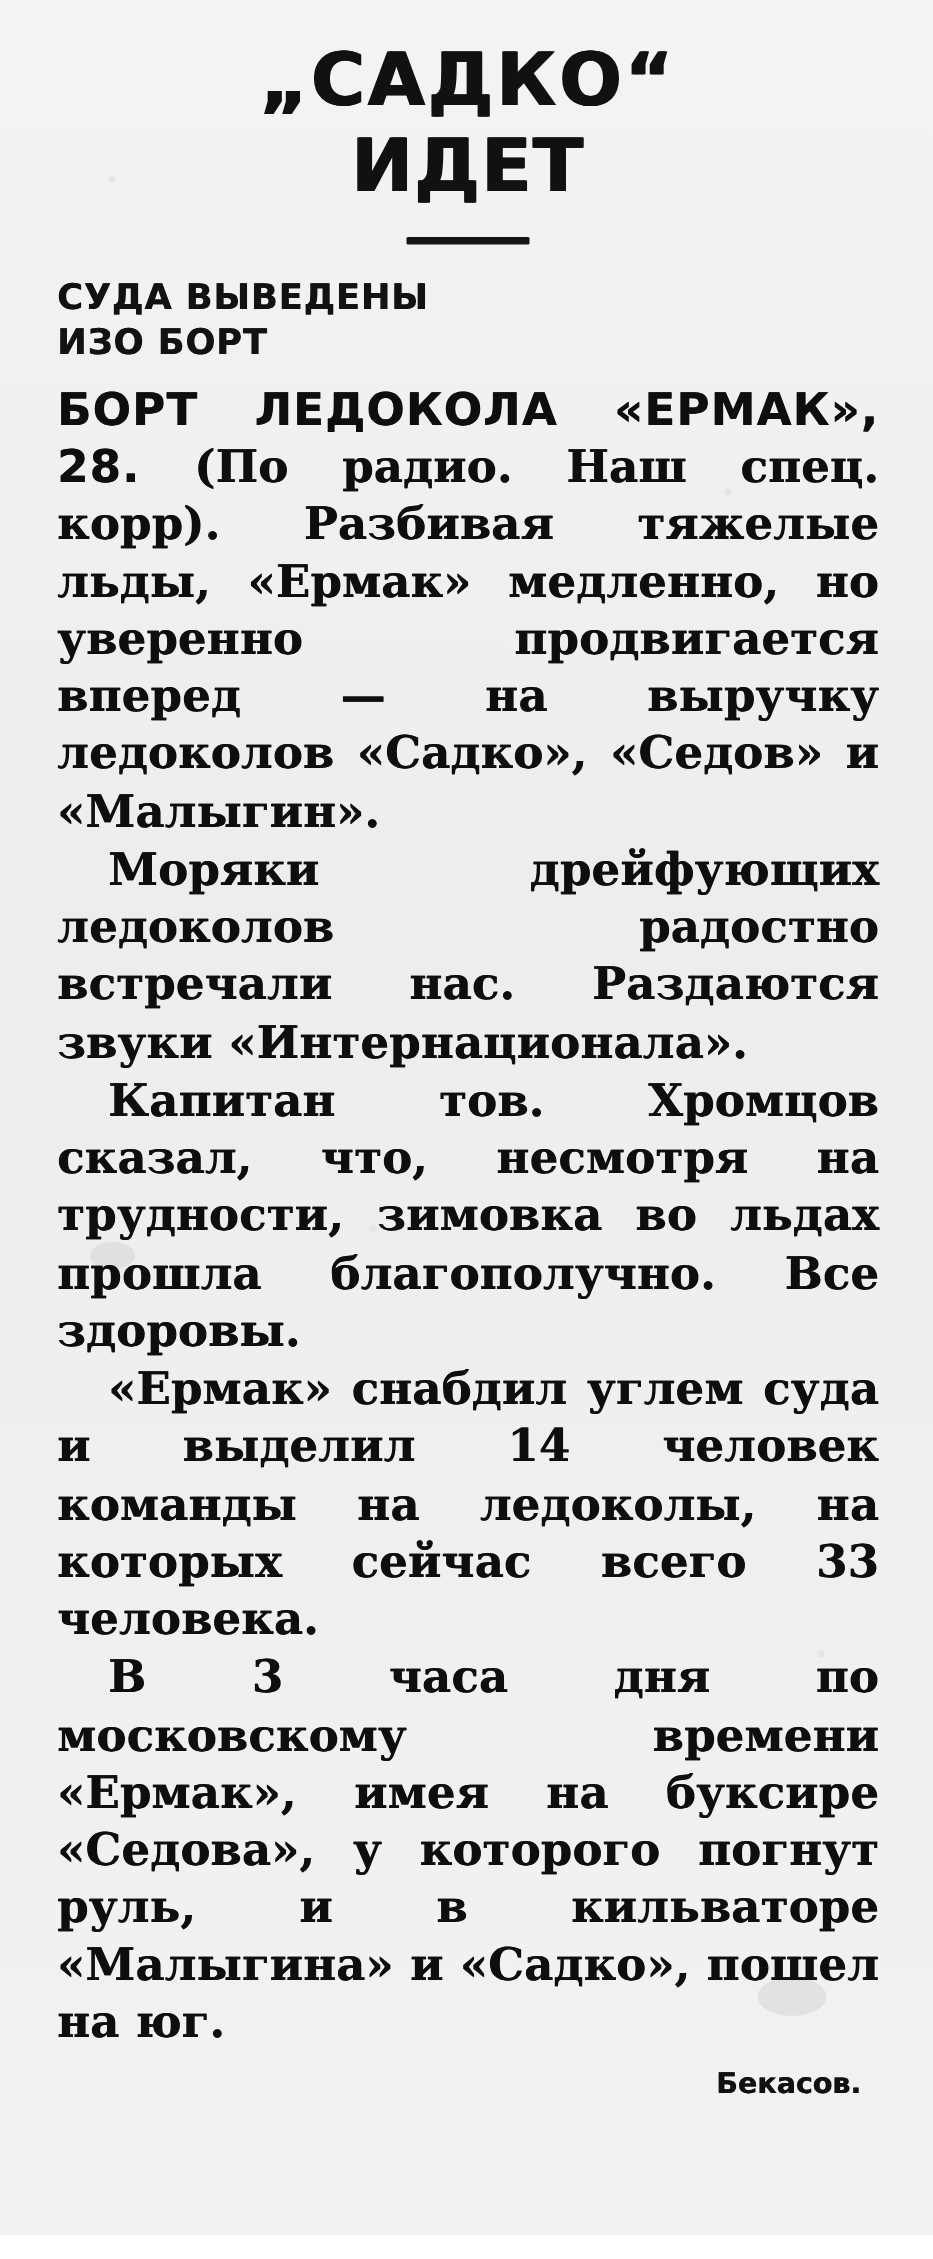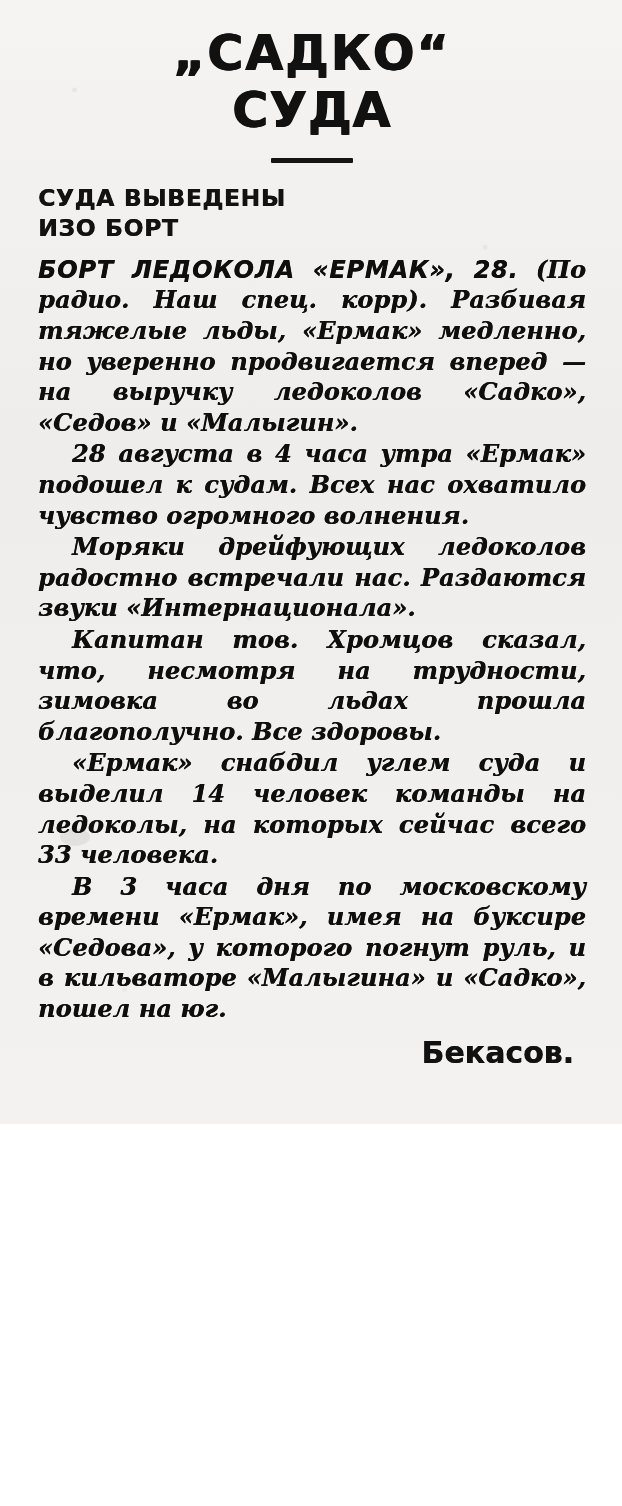--- a/index.html
+++ b/index.html
@@ -3,21 +3,21 @@
 <meta charset="utf-8">
 <style>
   html, body {
     margin: 0;
     padding: 0;
     background: #ffffff;
   }
   .page {
     position: relative;
     width: 622px;
-    height: 1124px;
+    height: 1490px;
     background: #a3a3a3;
     overflow: hidden;
     font-family: "Liberation Serif", serif;
     color: #0d0d0d;
   }
   
   .grain {
     position: absolute;
     inset: 0;
     background:
@@ -77,45 +77,44 @@
     letter-spacing: 0.6px;
     margin-bottom: 12px;
     color: #121212;
     text-shadow: 0.4px 0 0 #121212;
   }
   .subhead .sl { display: block; }
 
   .body {
     font-family: "DejaVu Serif", serif;
     font-weight: bold;
-    font-size: 24px;
+    font-size: 30px;
     line-height: 1.275;
     text-align: justify;
     text-justify: inter-word;
     color: #0e0e0e;
     letter-spacing: 0.1px;
-    font-style: italic;
   }
   .body p {
     margin: 0 0 1px 0;
     text-shadow: 0.35px 0 0 #0e0e0e;
   }
   .lead {
     text-indent: 0;
   }
   .lead .datum {
     font-family: "DejaVu Sans", sans-serif;
     letter-spacing: 0.8px;
   }
   .indent { text-indent: 34px; }
 
   .signature {
     font-family: "DejaVu Sans", sans-serif;
     font-weight: bold;
-    font-size: 30px;
+    font-size: 19px;
     text-align: right;
     margin-top: 10px;
     padding-right: 12px;
     color: #111;
     text-shadow: 0.4px 0 0 #111;
   }
 
   
   .blotch {
     position: absolute;
@@ -130,36 +129,35 @@
 <div class="page">
   <div class="grain"></div>
   <div class="blotch" style="left:505px; top:1318px; width:46px; height:26px;"></div>
   <div class="blotch" style="left:60px; top:828px; width:30px; height:18px;"></div>
 
   <div class="clip">
     <div class="col">
 
       <div class="headline">
         <span class="l1">„САДКО“</span>
-        <span class="l2">СУДА</span>
+        <span class="l2">ИДЕТ</span>
       </div>
 
       <div class="rule"></div>
 
       <div class="subhead">
         <span class="sl">СУДА ВЫВЕДЕНЫ</span>
         <span class="sl">ИЗО БОРТ</span>
       </div>
 
       <div class="body">
         <p class="lead">
           <span class="datum">БОРТ ЛЕДОКОЛА «ЕРМАК», 28.</span>
           <span>(По радио. Наш спец. корр). Разбивая тяжелые льды, «Ермак» медленно, но уверенно продвигается вперед — на выручку ледоколов «Садко», «Седов» и «Малыгин».</span>
         </p>
-        <p class="indent">28 августа в 4 часа утра «Ермак» подошел к судам. Всех нас охватило чувство огромного волнения.</p>
         <p class="indent">Моряки дрейфующих ледоколов радостно встречали нас. Раздаются звуки «Интернационала».</p>
         <p class="indent">Капитан тов. Хромцов сказал, что, несмотря на трудности, зимовка во льдах прошла благополучно. Все здоровы.</p>
         <p class="indent">«Ермак» снабдил углем суда и выделил 14 человек команды на ледоколы, на которых сейчас всего 33 человека.</p>
         <p class="indent">В 3 часа дня по московскому времени «Ермак», имея на буксире «Седова», у которого погнут руль, и в кильваторе «Малыгина» и «Садко», пошел на юг.</p>
       </div>
 
       <div class="signature">Бекасов.</div>
     </div>
   </div>
 </div>

